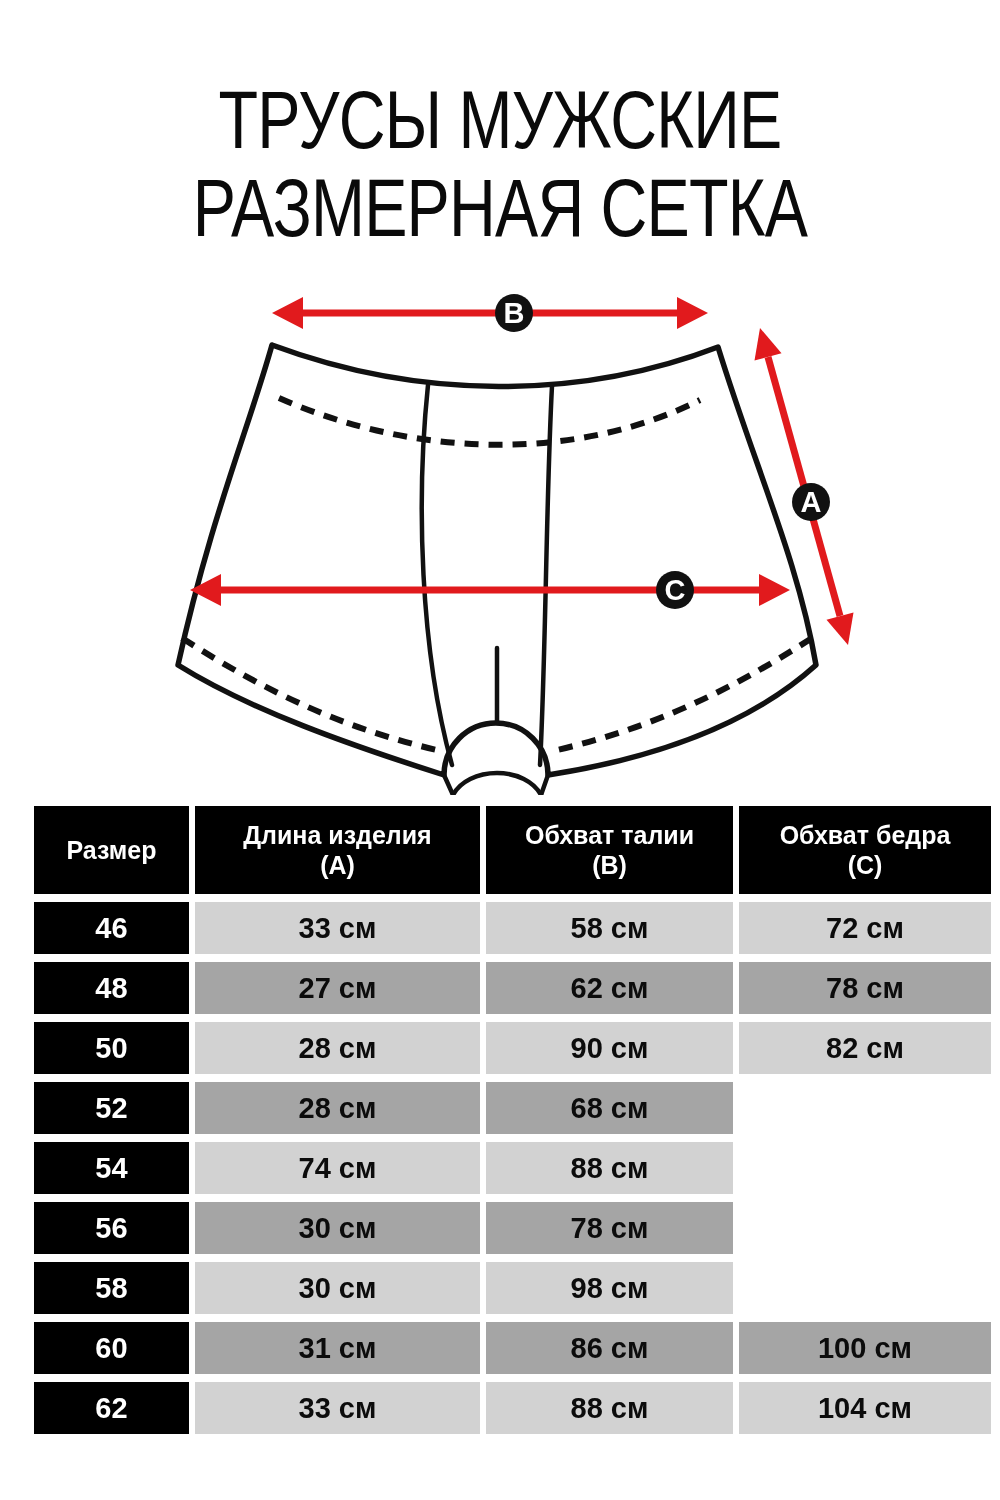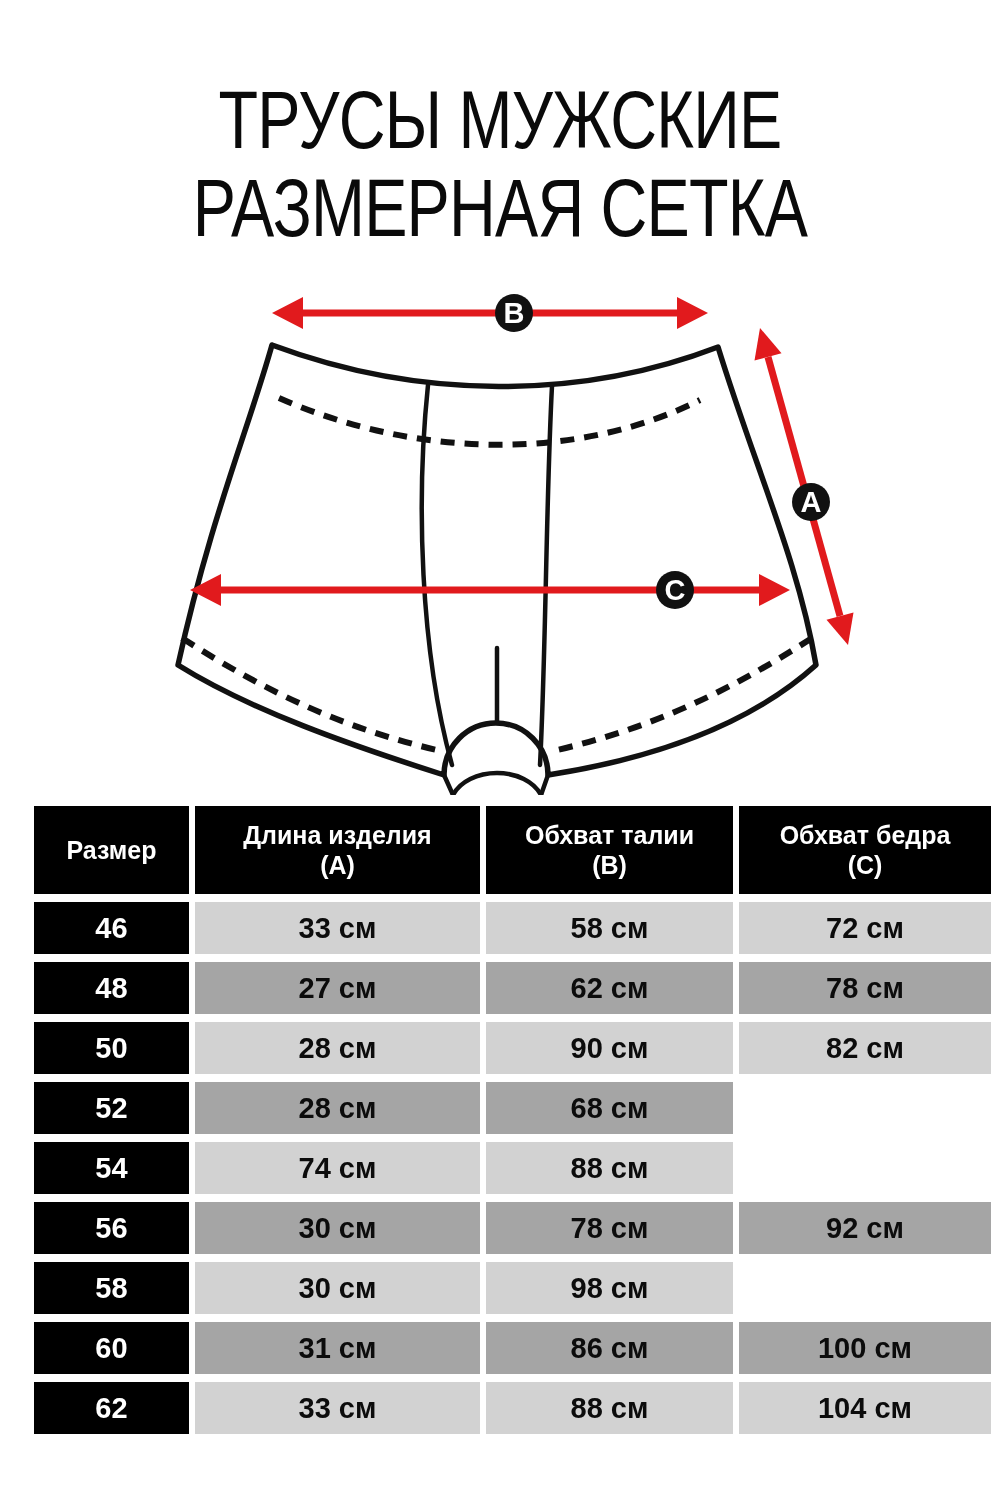--- a/index.html
+++ b/index.html
@@ -178,21 +178,20 @@
     </div>
     <div class="trow">
       <div class="cell size-cell">54</div>
       <div class="cell value-cell">74 см</div>
       <div class="cell value-cell">88 см</div>
     </div>
     <div class="trow">
       <div class="cell size-cell">56</div>
       <div class="cell value-cell">30 см</div>
       <div class="cell value-cell">78 см</div>
-      <div class="cell value-cell">92 см</div>
     </div>
     <div class="trow">
       <div class="cell size-cell">58</div>
       <div class="cell value-cell">30 см</div>
       <div class="cell value-cell">98 см</div>
     </div>
     <div class="trow">
       <div class="cell size-cell">60</div>
       <div class="cell value-cell">31 см</div>
       <div class="cell value-cell">86 см</div>

